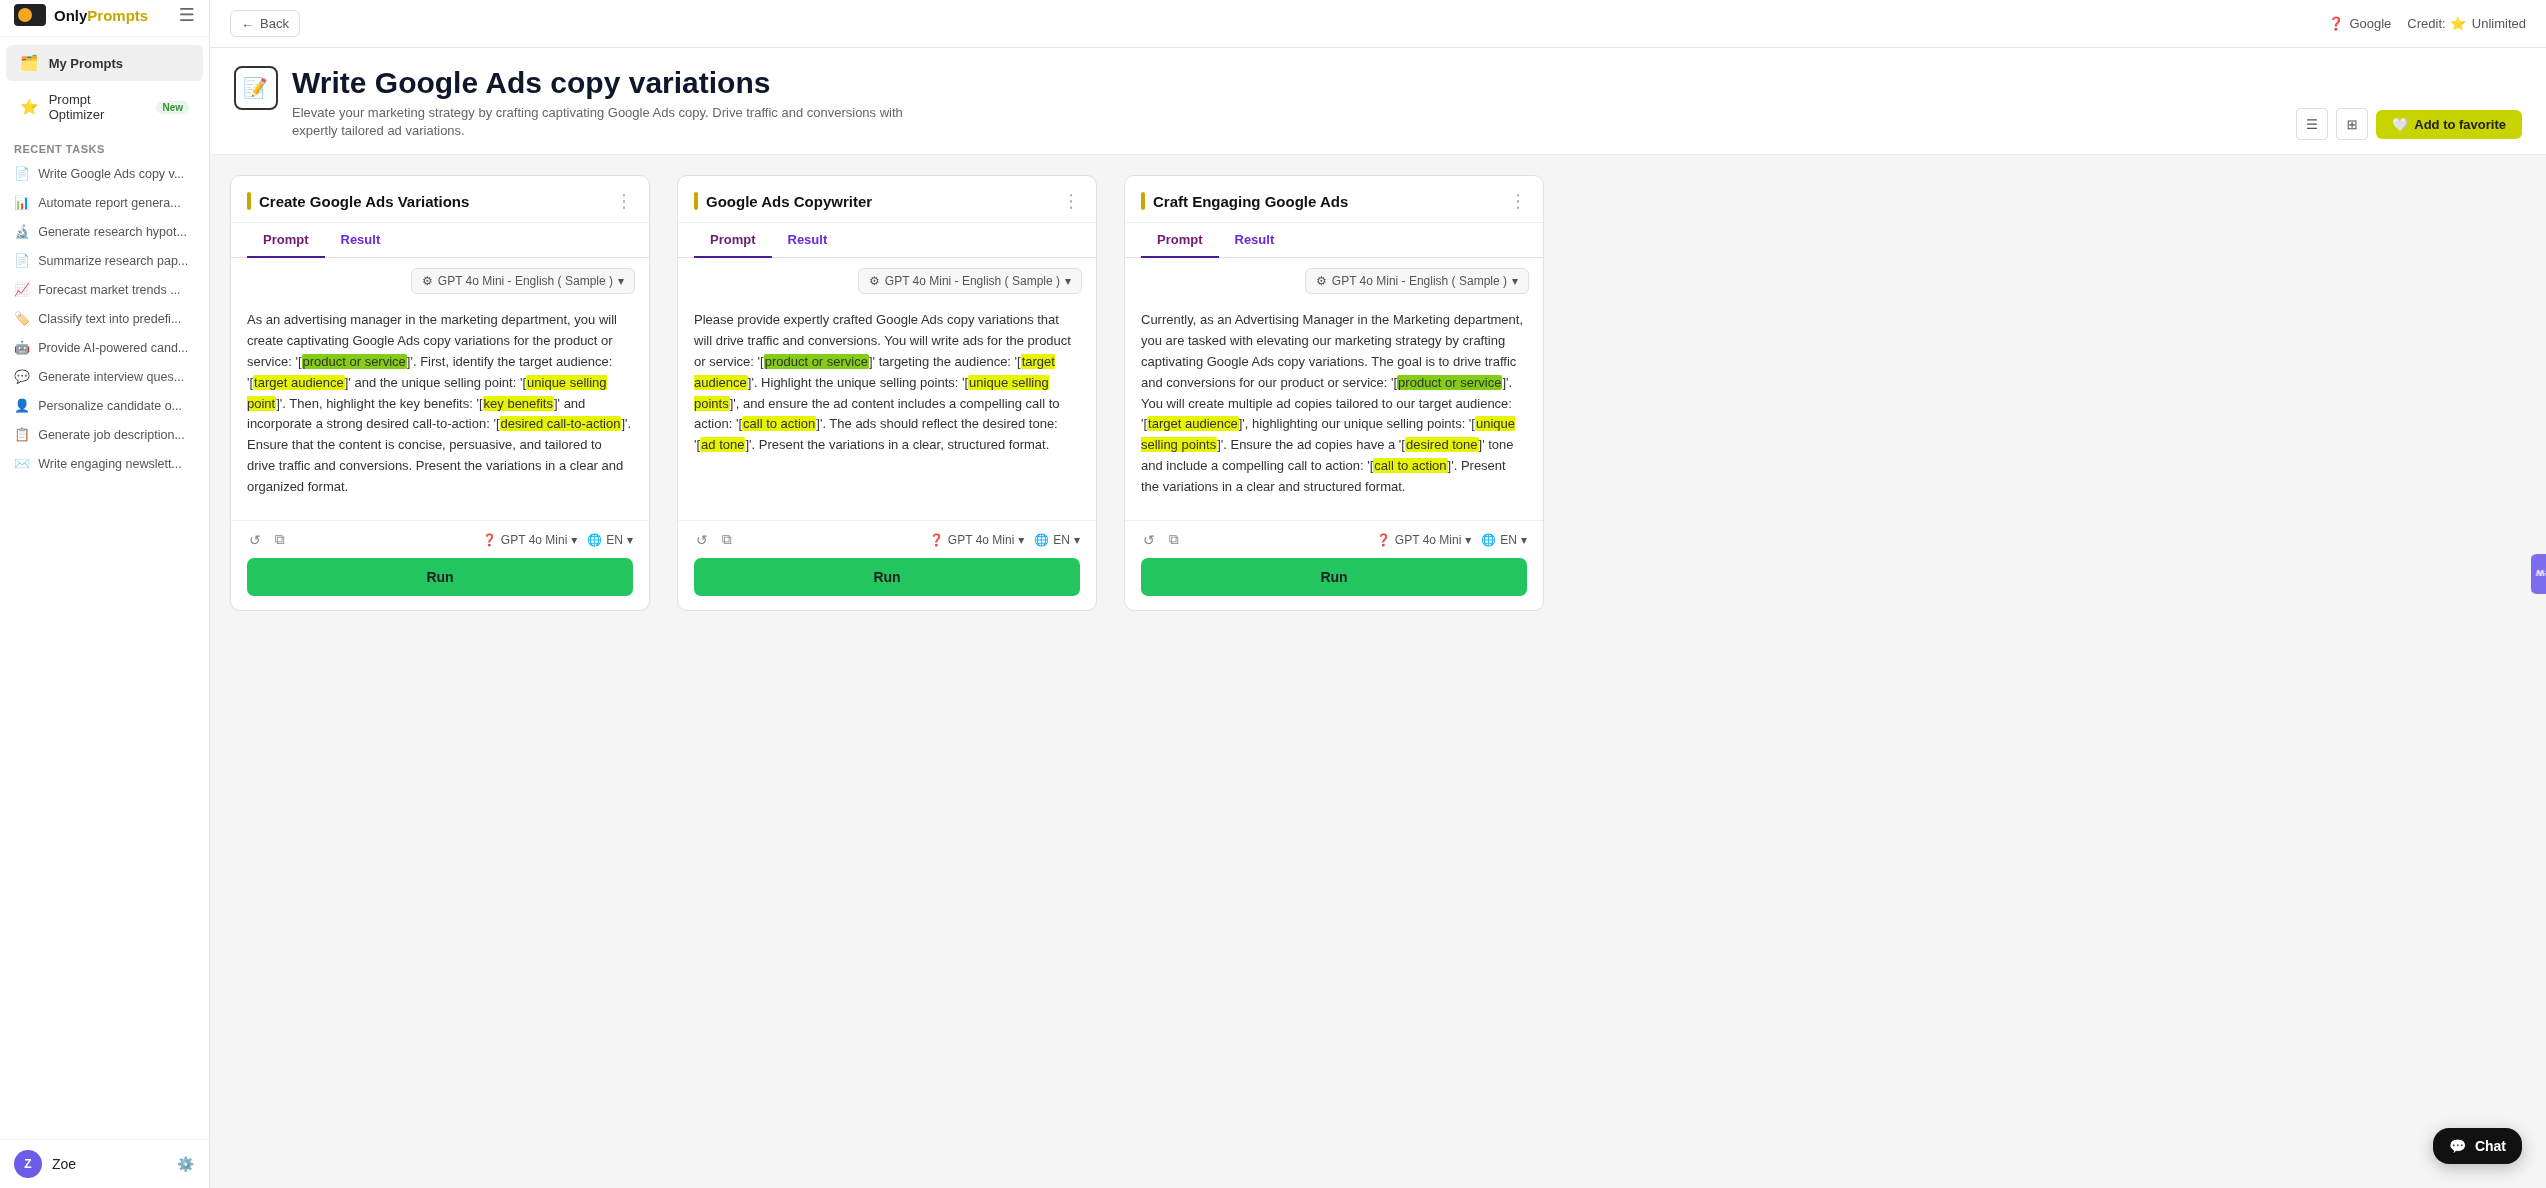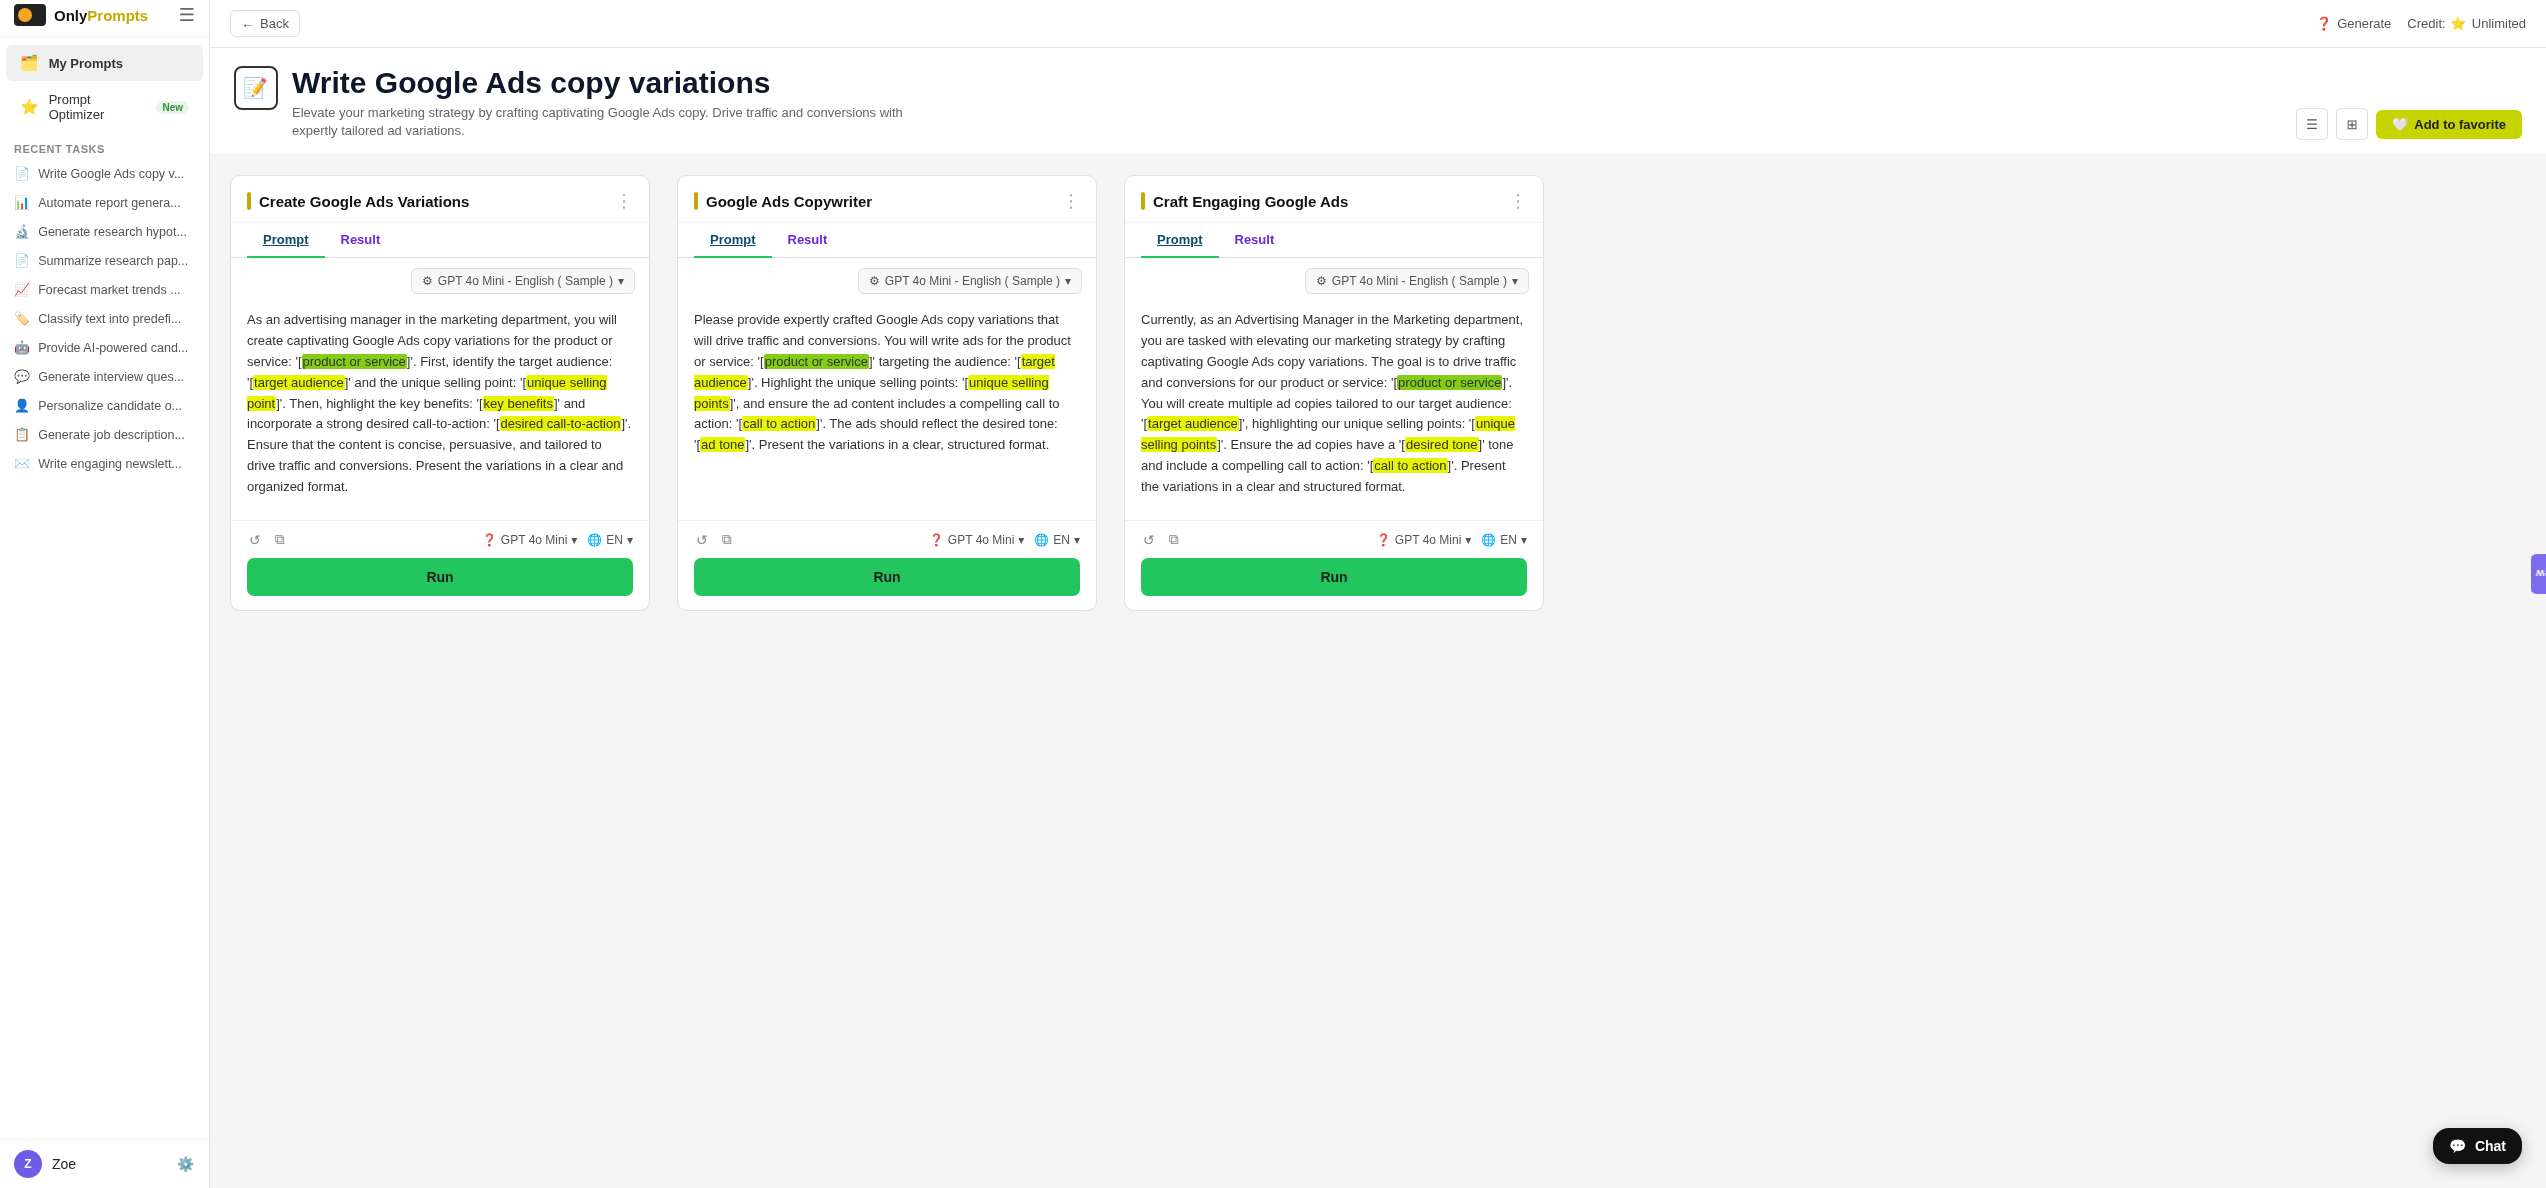--- a/index.html
+++ b/index.html
@@ -219,25 +219,24 @@
     .card-tab {
       padding: 9px 16px;
       font-size: 13px;
       font-weight: 700;
       cursor: pointer;
       color: #6d28d9;
       border-bottom: 2px solid transparent;
       margin-bottom: -1px;
     }
     .card-tab.active {
-      color: #0c4a6e;
+      color: #701a75;
       font-weight: 700;
-      border-bottom: 2px solid #22c55e;
+      border-bottom: 2px solid #4c1d95;
       background: #fff;
-      text-decoration: underline;
     }
 
     .card-model-select {
       margin: 10px 14px 6px;
       display: flex; align-items: center; justify-content: flex-end;
     }
     .model-dropdown {
       display: flex; align-items: center; gap: 5px;
       font-size: 12px; color: #555;
       background: #f7f7f7;
@@ -415,21 +414,21 @@
 <div id="main">
 
   <div class="topbar">
     <div class="back-btn">
       <span>←</span>
       <span>Back</span>
     </div>
     <div class="topbar-right">
       <div class="support-btn">
         <span>❓</span>
-        <span>Generate</span>
+        <span>Google</span>
       </div>
       <div class="credit-info">
         <span>Credit:</span>
         <span class="star">⭐</span>
         <span>Unlimited</span>
       </div>
     </div>
   </div>
 
   <div class="page-header">

